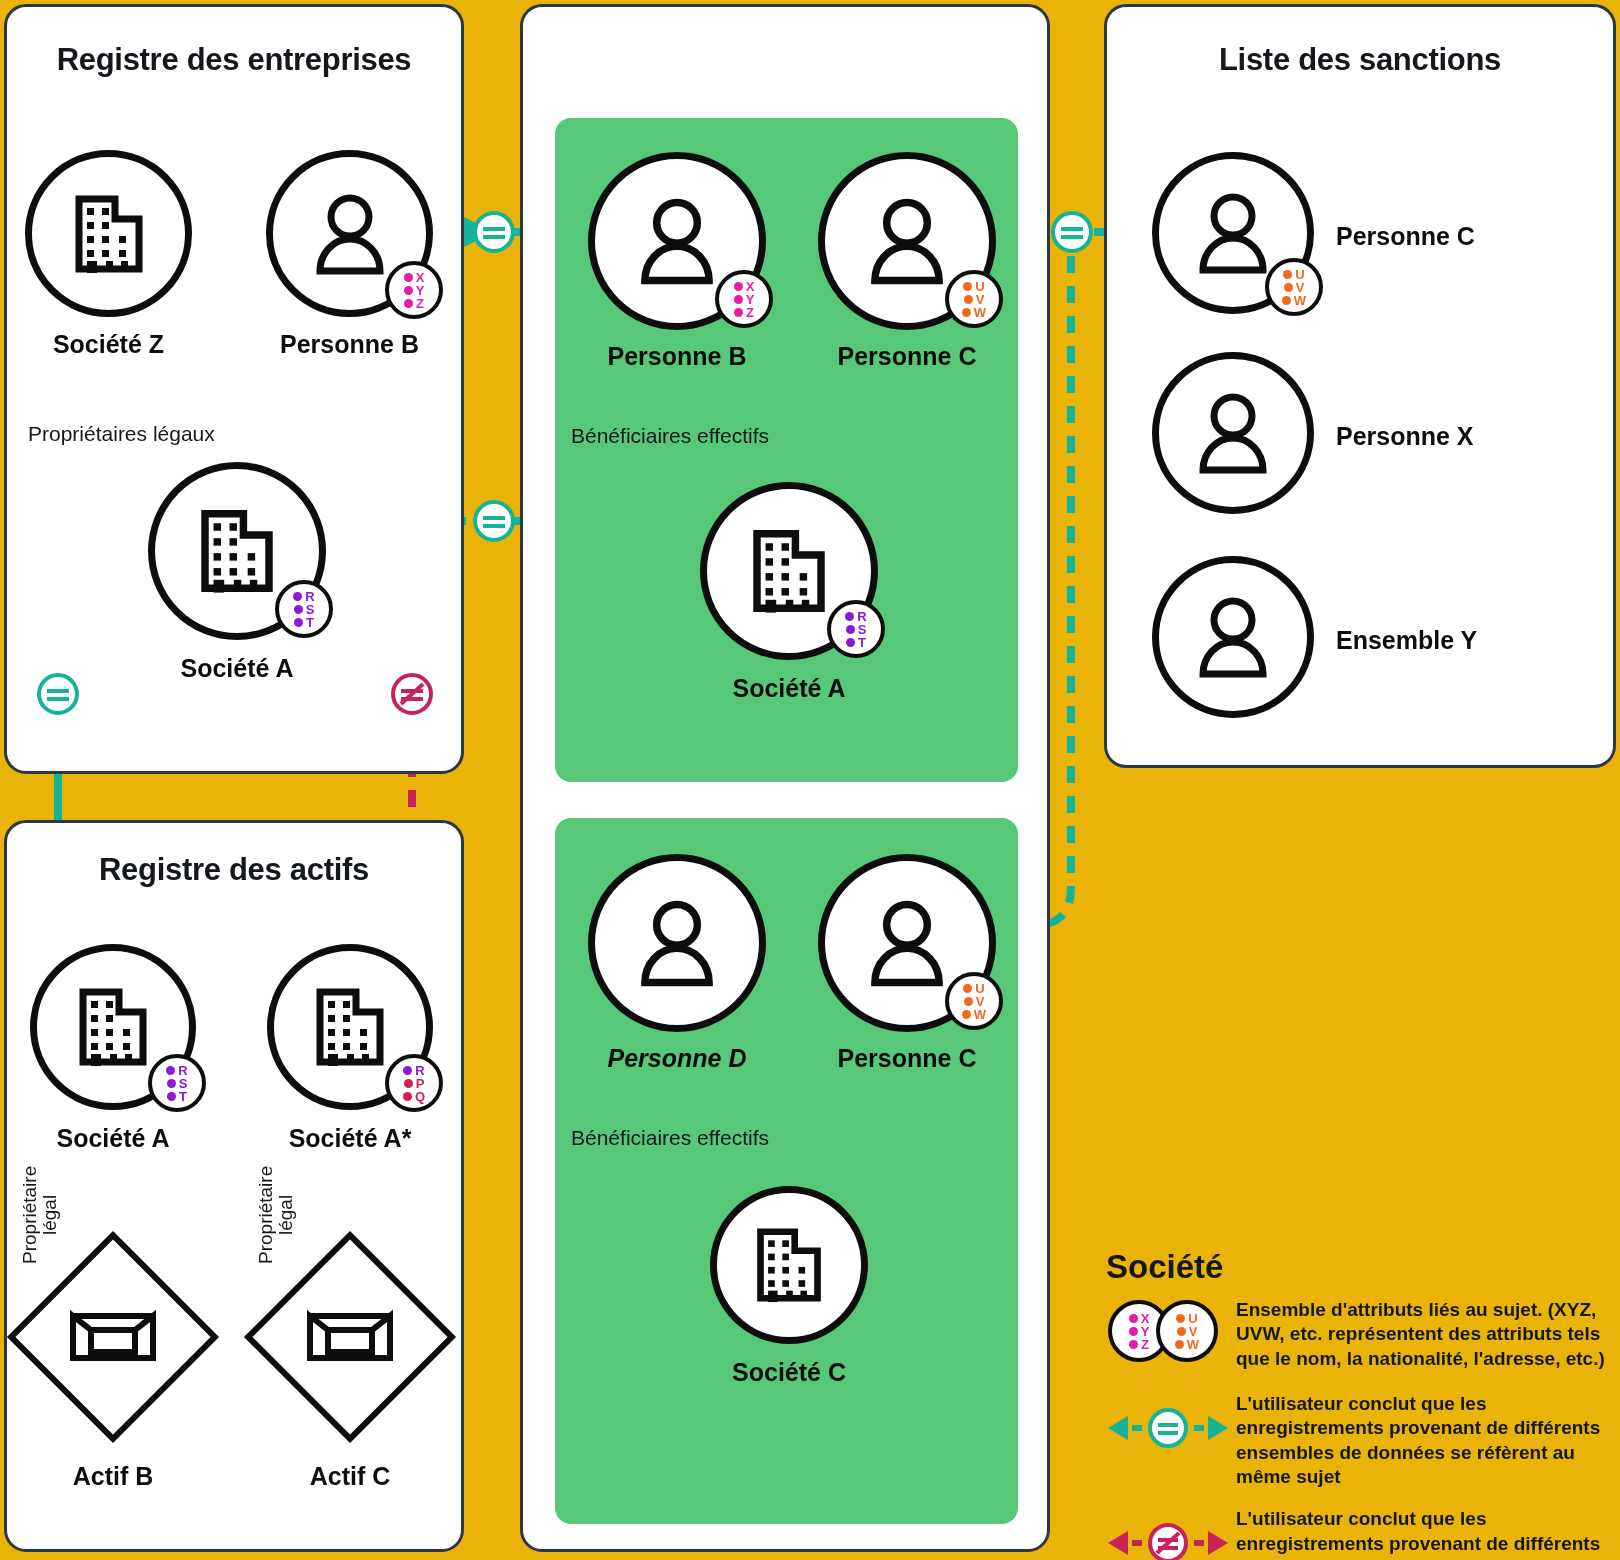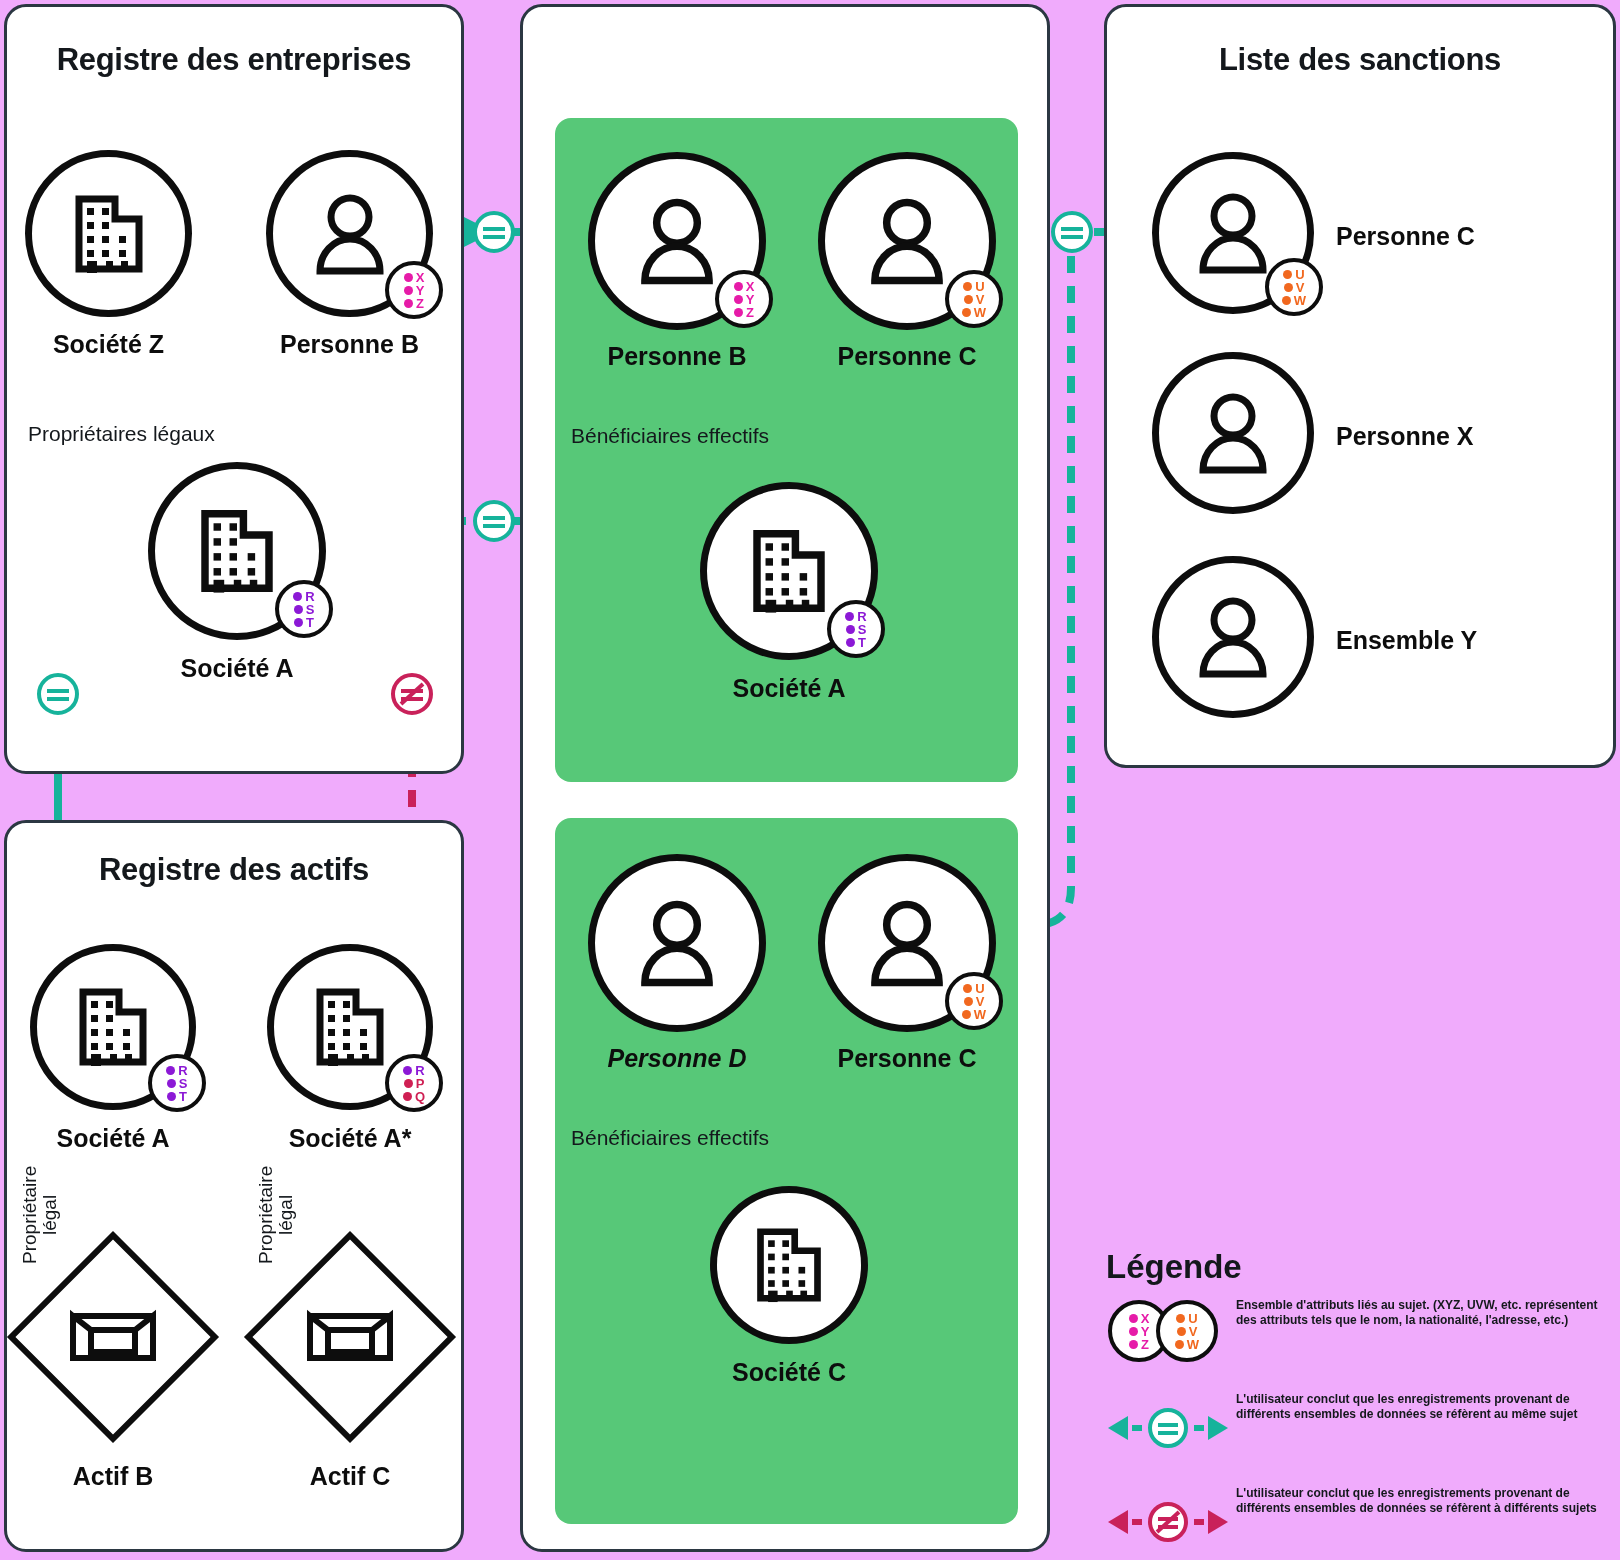--- a/index.html
+++ b/index.html
@@ -5,21 +5,21 @@
   * { box-sizing: border-box; }
   html, body {
     margin: 0; padding: 0;
     background: #ffffff;
     font-family: "Liberation Sans", sans-serif;
   }
   #stage {
     position: relative;
     width: 1620px;
     height: 1560px;
-    background: #f0abfc;
+    background: #eab308;
     overflow: hidden;
   }
   
   .panel {
     position: absolute;
     border: 3px solid #2b3742;
     border-radius: 22px;
     background: #ffffff;
   }
   .panel-title {
@@ -96,21 +96,21 @@
   
   .legend { position: absolute; }
   .legend-title {
     font-weight: bold;
     font-size: 33px;
     color: #14181c;
   }
   .legend-row { display: flex; align-items: flex-start; margin-top: 14px; }
   .legend-key { width: 130px; flex: 0 0 130px; position: relative; height: 78px; }
   .legend-text {
-    font-size: 12px;
+    font-size: 19px;
     line-height: 1.28;
     color: #14181c;
     font-weight: bold;
     padding-top: 2px;
   }
   .lg-badge {
     position: absolute;
     width: 62px; height: 62px;
     border-radius: 50%;
     background: #ffffff;
@@ -601,21 +601,21 @@
   <div style="position:absolute; left:390px; top:672px; width:44px; height:44px;">
     <svg width="44" height="44" viewBox="0 0 44 44">
       <circle cx="22" cy="22" r="19" fill="#ffffff" stroke="#c9215a" stroke-width="4"></circle>
       <rect x="11" y="17" width="22" height="4" fill="#c9215a"></rect>
       <rect x="11" y="25" width="22" height="4" fill="#c9215a"></rect>
       <line x1="11" y1="32" x2="33" y2="12" stroke="#c9215a" stroke-width="4"></line>
     </svg>
   </div>
 
   <div class="legend" style="left:1106px; top:1248px; width:500px;">
-    <div class="legend-title">Légende</div>
+    <div class="legend-title">Société</div>
 
     <div class="legend-row" style="margin-top:10px;">
       <div class="legend-key">
         <div class="lg-badge" style="left:2px; top:4px;">
           <div class="attr-row">
             <span class="attr-dot" style="background:#e61ba8"></span>
             <span class="attr-ltr" style="color:#e61ba8">X</span>
           </div>
           <div class="attr-row">
             <span class="attr-dot" style="background:#e61ba8"></span>

